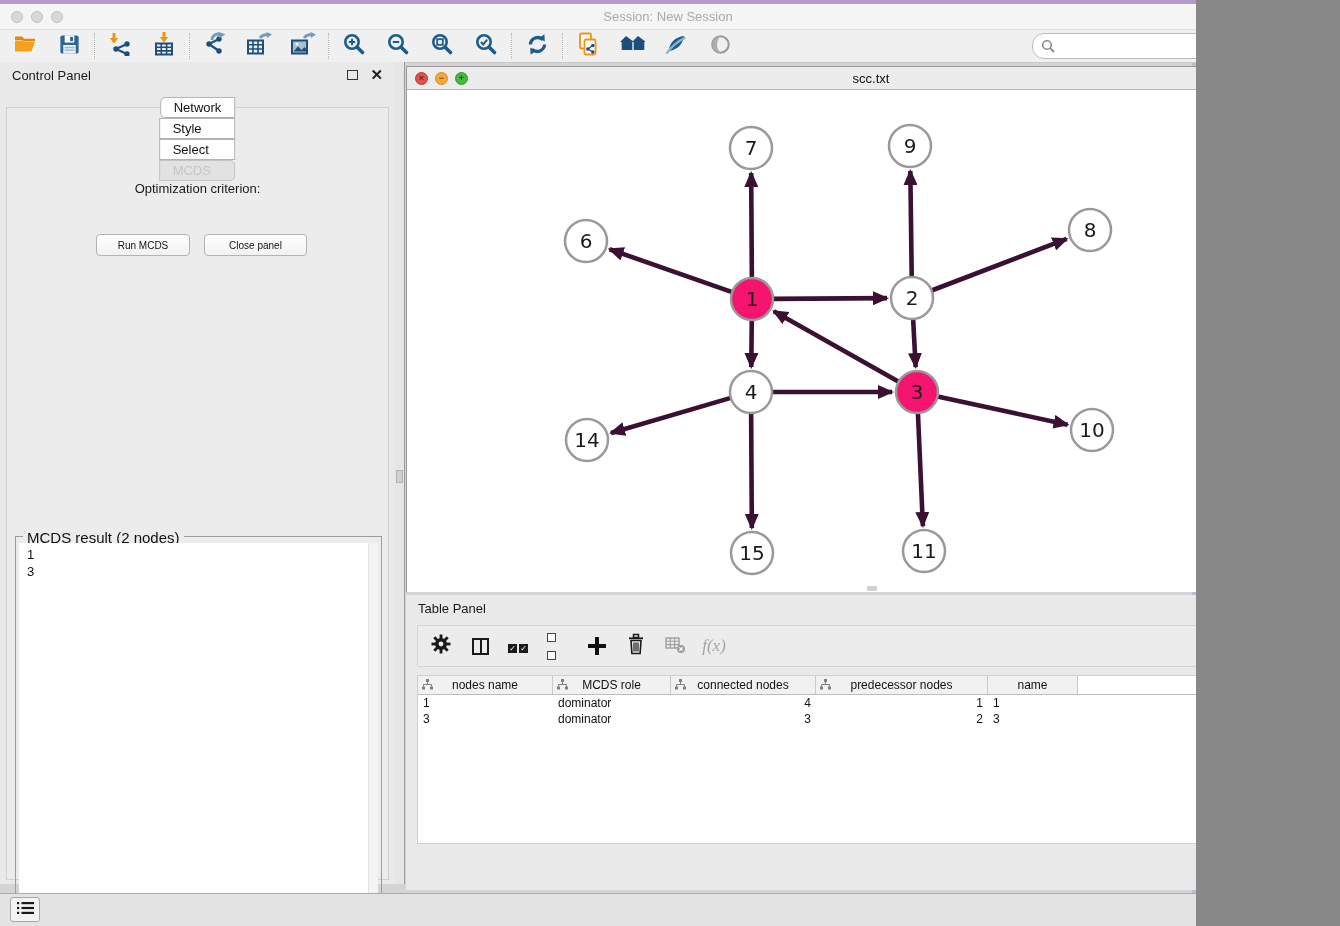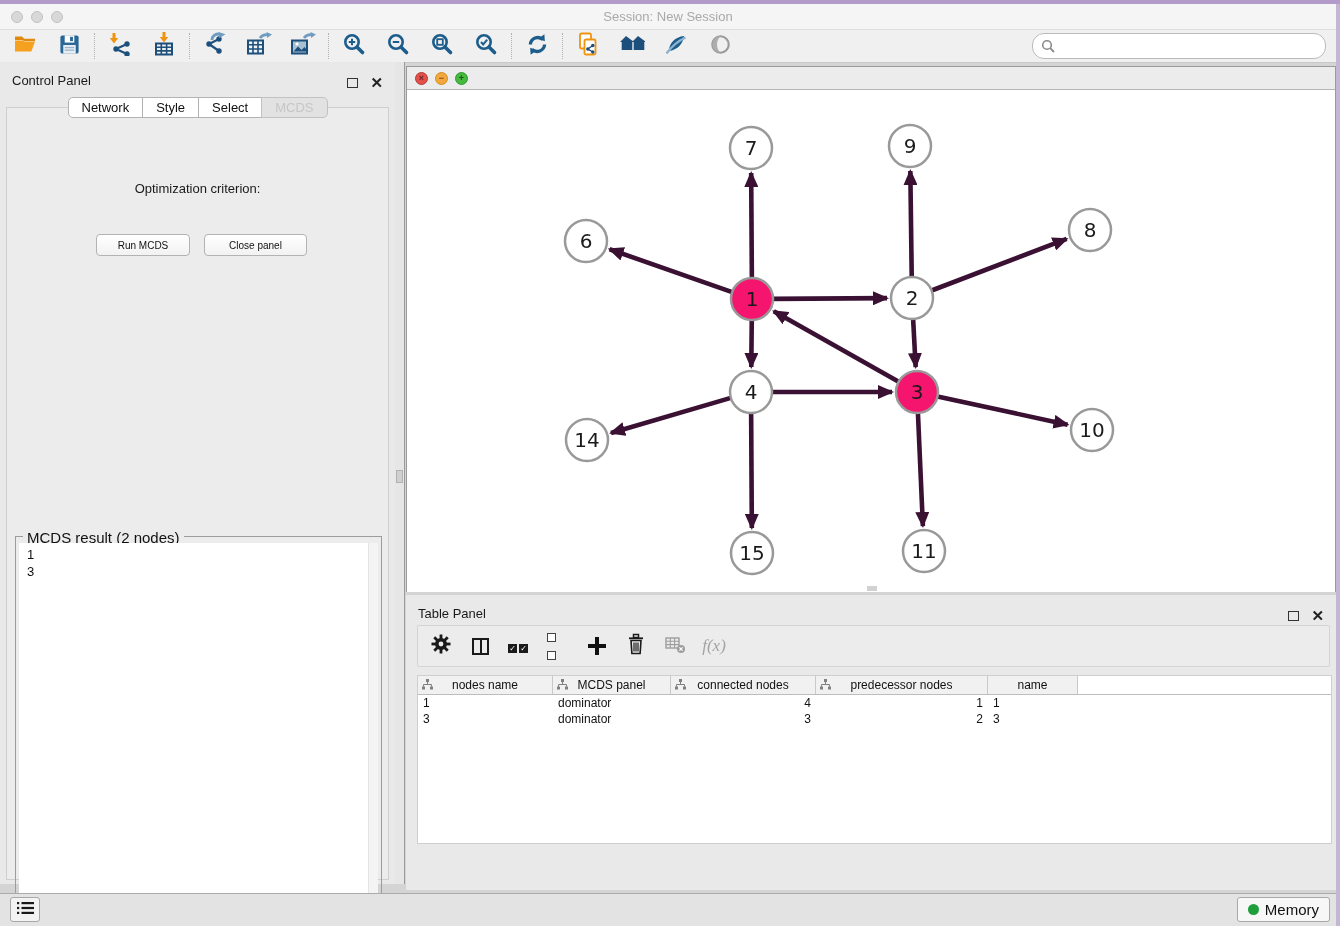--- a/index.html
+++ b/index.html
@@ -1,16 +1,16 @@
 <!DOCTYPE html>
 <html><head>
 <meta charset="utf-8">
 <style>
   html,body{margin:0;padding:0;background:#888;}
-  .screen{position:relative;width:1340px;height:926px;background:#d4d4d4;
+  .screen{position:relative;width:1196px;height:926px;background:#d4d4d4;
     font-family:"Liberation Sans",sans-serif;overflow:hidden;-webkit-font-smoothing:antialiased;}
   
   .purple-top{position:absolute;left:0;top:0;width:1340px;height:4px;background:#b29bc8;}
   .purple-right{position:absolute;right:0;top:4px;width:4px;height:922px;background:#c3b7d3;}
   .titlebar{position:absolute;left:0;top:4px;width:1336px;height:25px;background:#f5f5f5;
     border-bottom:1px solid #dedede;display:flex;align-items:center;}
   .lights{display:flex;gap:8px;margin-left:11px;}
   .light{width:12px;height:12px;border-radius:50%;background:#d8d8d8;border:1px solid #c2c2c2;box-sizing:border-box;}
   .title-text{position:absolute;left:0;width:100%;text-align:center;font-size:13px;color:#a9a9a9;}
   
@@ -19,25 +19,25 @@
   .tb-group{display:flex;align-items:center;gap:20px;padding:0 13px;}
   .tb-sep{width:0;height:26px;border-left:1px dotted #b2b2b2;}
   .tb-btn{width:24px;height:24px;display:flex;align-items:center;justify-content:center;cursor:default;}
   .searchbox{position:absolute;right:10px;top:3px;width:292px;height:24px;background:#fff;
     border:1px solid #bbb;border-radius:12px;display:flex;align-items:center;}
   .searchbox svg{margin-left:8px;}
   .searchbox input{border:none;outline:none;background:transparent;font-size:13px;flex:1;height:20px;
     font-family:"Liberation Sans",sans-serif;}
   
   .control-panel{position:absolute;left:0;top:62px;width:395px;height:822px;background:#e9e9e9;}
-  .panel-head{height:26px;display:flex;align-items:flex-end;padding:0 12px;font-size:13px;color:#1a1a1a;}
+  .panel-head{height:26px;display:flex;align-items:center;padding:0 12px;font-size:13px;color:#1a1a1a;}
   .panel-head .spacer{flex:1;}
   .float-ico{width:9px;height:8px;border:1.5px solid #333;display:inline-block;margin-right:12px;}
   .close-ico{font-size:15px;font-weight:bold;color:#222;line-height:10px;}
-  .tabgroup{display:flex;}
+  .tabgroup{display:flex;flex-direction:column;}
   .tab{background:#fff;border:1px solid #b3b3b3;margin-left:-1px;height:21px;box-sizing:border-box;
     display:flex;align-items:center;padding:0 13px;font-size:13px;color:#111;}
   .tab:first-child{border-radius:5px 0 0 5px;margin-left:0;}
   .tab:last-child{border-radius:0 5px 5px 0;}
   .tab.active{background:#e2e2e2;color:#c6c6c6;border-color:#c2c2c2;}
   .cp-tabs{position:absolute;left:50%;transform:translateX(-50%);top:35px;z-index:2;}
   .cp-body{position:absolute;left:6px;right:6px;top:45px;bottom:4px;background:#ececec;
     border:1px solid #cfcfcf;}
   .opt-label{position:absolute;left:0;width:100%;top:73px;text-align:center;font-size:13px;color:#1a1a1a;}
   .selectbox{position:absolute;left:39px;top:93px;width:310px;height:22px;background:#fff;
@@ -308,20 +308,21 @@
     <div class="splitter-thumb"></div>
   </div>
 
   <div class="net-window">
     <div class="net-titlebar">
       <div class="net-lights">
         <div class="tl tl-close">×</div>
         <div class="tl tl-min">−</div>
         <div class="tl tl-max">+</div>
       </div>
+      <div class="net-title">scc.txt</div>
     </div>
     <div class="net-canvas">
       <svg id="graph-svg" width="928" height="502">
         <defs>
           <marker id="arrowhead" viewBox="0 0 16 14" refX="14" refY="7" markerWidth="16" markerHeight="14" markerUnits="userSpaceOnUse" orient="auto">
             <path d="M0 0L16 7L0 14Z" fill="#3a1133"></path>
           </marker>
         </defs>
       <line x1="344.860930201927" y1="188.00046049097114" x2="344.1655592834203" y2="82.99945179646292" stroke="#3a1133" stroke-width="4.6" marker-end="url(#arrowhead)"></line>
           <line x1="325.1752536154717" y1="202.07328138371903" x2="202.60088855300984" y2="159.24609359081066" stroke="#3a1133" stroke-width="4.6" marker-end="url(#arrowhead)"></line>
@@ -440,21 +441,21 @@
             <span>
               <svg width="11" height="11" viewBox="0 0 11 11">
                 <g fill="#808080">
                   <rect x="4" y="0" width="3" height="3"></rect>
                   <rect x="0" y="7.5" width="3" height="3"></rect>
                   <rect x="8" y="7.5" width="3" height="3"></rect>
                 </g>
                 <path d="M5.5 3v2.5M1.5 7.5V5.5h8v2" fill="none" stroke="#808080" stroke-width="1"></path>
               </svg>
             </span>
-            <span>MCDS panel</span>
+            <span>MCDS role</span>
           </div>
           <div class="th" style="width: 145px;">
             <span>
               <svg width="11" height="11" viewBox="0 0 11 11">
                 <g fill="#808080">
                   <rect x="4" y="0" width="3" height="3"></rect>
                   <rect x="0" y="7.5" width="3" height="3"></rect>
                   <rect x="8" y="7.5" width="3" height="3"></rect>
                 </g>
                 <path d="M5.5 3v2.5M1.5 7.5V5.5h8v2" fill="none" stroke="#808080" stroke-width="1"></path>

